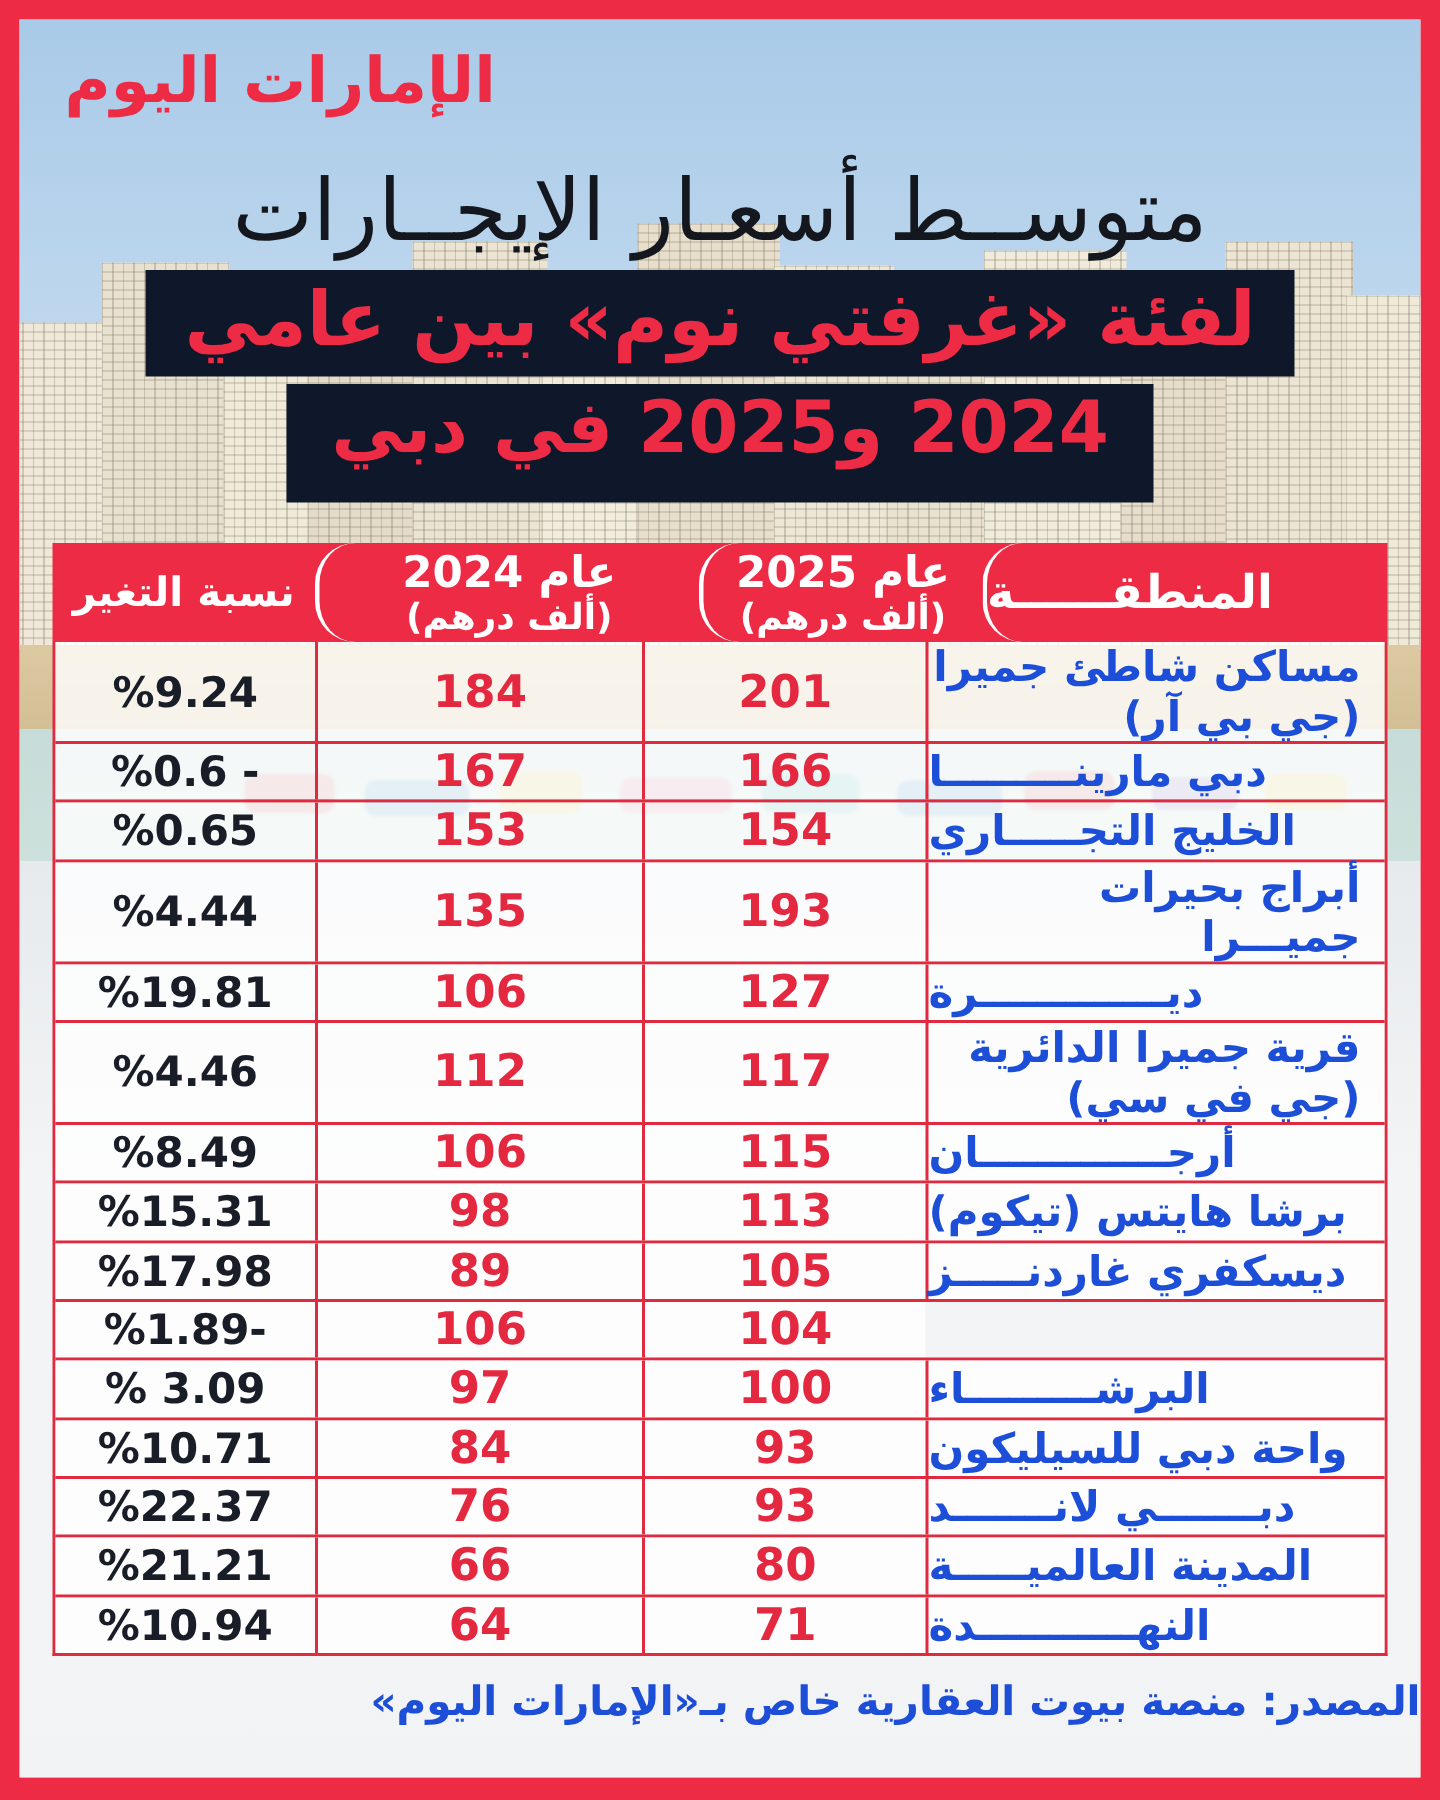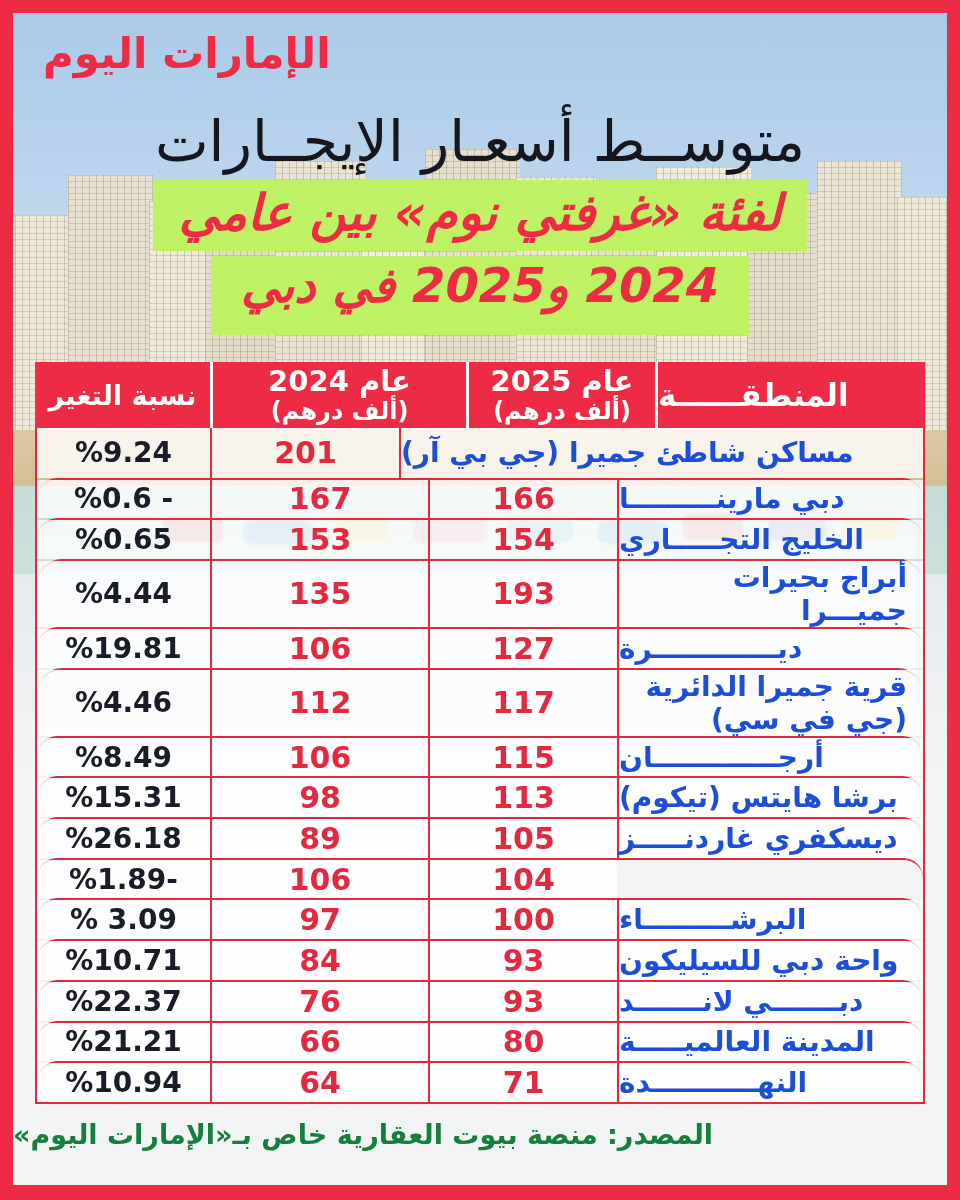--- a/index.html
+++ b/index.html
@@ -36,53 +36,53 @@
   .blob{position:absolute;border-radius:8px;opacity:.55;filter:blur(1px);}
   .haze{position:absolute;left:0;right:0;top:561px;bottom:0;
     background:linear-gradient(#e6eaed,#f3f4f5 35%,#f2f3f4);}
   
   .logo{position:absolute;z-index:6;top:20px;right:auto;left:30px;
     color:var(--red);font-size:42px;font-weight:900;line-height:1;
     letter-spacing:-1px;}
   .title-wrap{position:absolute;z-index:5;top:94px;left:0;right:0;
     display:flex;flex-direction:column;align-items:center;gap:5px;}
   .t1{font-size:57px;font-weight:400;color:var(--dark);line-height:1.2;}
-  .tbox{background:#bef264;color:var(--red);font-weight:800;line-height:1.2;font-style:italic;}
+  .tbox{background:#0f172a;color:var(--red);font-weight:800;line-height:1.2;}
   .t2{font-size:50px;padding:3px 26px 8px;}
   .t3{font-size:48px;padding:1px 30px 20px;}
   
   .rent-table{position:absolute;z-index:5;left:22px;top:349px;width:890px;height:742px;
     display:flex;flex-direction:column;}
   .thead{display:flex;height:66px;background:var(--red);color:#fff;flex:none;}
   .hcell{display:flex;align-items:center;justify-content:center;
-    flex-direction:column;text-align:right;font-weight:700;}
+    flex-direction:column;text-align:right;font-weight:700;border-radius:27px;}
   .hcell + .hcell{border-left:3px solid #ffffff;}
   .h-change{width:175px;font-size:27px;}
   .h-2024{width:256px;}
   .h-2025{width:189px;}
   .h-region{flex:1;justify-content:center;align-items:flex-end;
     padding-left:0;padding-right:16px;font-size:31px;}
   .h-year{font-size:29px;line-height:1.12;}
   .h-unit{font-size:24px;line-height:1.12;font-weight:700;}
   .tbody{display:flex;flex-direction:column;flex:1;
     border:2px solid var(--line-red);border-top:none;}
-  .trow{display:flex;flex:1;border-radius:25px;}
+  .trow{display:flex;flex:1;}
   .trow:first-child{flex:1.28;}
   .trow + .trow{border-top:2px solid var(--line-red);}
   .cell{display:flex;align-items:center;justify-content:center;
     background:rgba(255,255,255,.80);font-weight:700;}
   .cell + .cell{border-left:2px solid var(--line-red);}
   .c-change{width:173px;font-size:28px;color:#191d27;}
   .c-2024{width:218px;font-size:30px;color:var(--num-red);}
   .c-2025{width:189px;font-size:30px;color:var(--num-red);}
   .c-region{flex:1;justify-content:flex-end;padding-right:16px;
     font-size:28px;color:#1d4ed8;text-align:right;}
   
   .source{position:absolute;z-index:5;left:0;right:0;top:1106px;
-    text-align:left;font-size:27px;font-weight:700;color:#15803d;}
+    text-align:right;font-size:27px;font-weight:700;color:#1d4ed8;}
 </style>
 </head>
 <body>
 
 <div class="canvas">
 
   <div class="photo">
     <div class="sky"></div>
     <div class="towers" id="towers">
         <div class="tower" style="left: -12px; width: 70px; height: 218px; background-color: rgb(239, 232, 216);"></div>
@@ -134,20 +134,21 @@
         <span class="h-unit" dir="rtl">(ألف درهم)</span>
       </div>
       <div class="hcell h-region" dir="rtl">المنطقــــــة</div>
     </div>
     <div class="tbody">
 
     <div class="trow">
           <div class="cell c-change">
             <span dir="ltr">%9.24</span>
           </div>
+          <div class="cell c-2024">184</div>
           <div class="cell c-2025">201</div>
           <div class="cell c-region" dir="rtl">مساكن شاطئ جميرا (جي بي آر)</div>
         </div>
         <div class="trow">
           <div class="cell c-change">
             <span dir="ltr">%0.6 -</span>
           </div>
           <div class="cell c-2024">167</div>
           <div class="cell c-2025">166</div>
           <div class="cell c-region" dir="rtl">دبي مارينـــــــــا</div>
@@ -195,21 +196,21 @@
         <div class="trow">
           <div class="cell c-change">
             <span dir="ltr">%15.31</span>
           </div>
           <div class="cell c-2024">98</div>
           <div class="cell c-2025">113</div>
           <div class="cell c-region" dir="rtl">برشا هايتس (تيكوم)</div>
         </div>
         <div class="trow">
           <div class="cell c-change">
-            <span dir="ltr">%26.18</span>
+            <span dir="ltr">%17.98</span>
           </div>
           <div class="cell c-2024">89</div>
           <div class="cell c-2025">105</div>
           <div class="cell c-region" dir="rtl">ديسكفري غاردنـــــز</div>
         </div>
         <div class="trow">
           <div class="cell c-change">
             <span dir="ltr">%1.89-</span>
           </div>
           <div class="cell c-2024">106</div>

